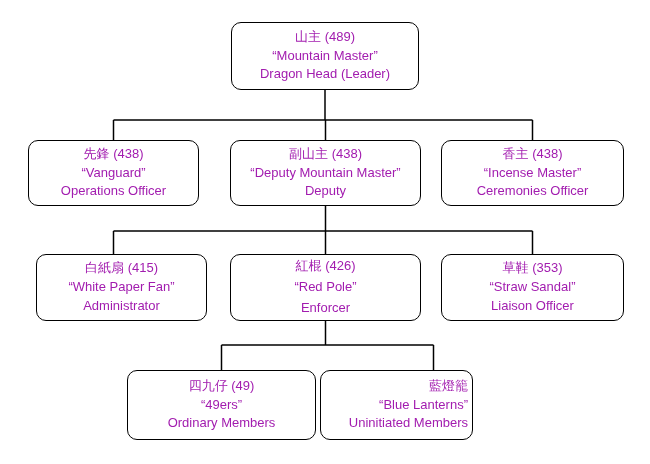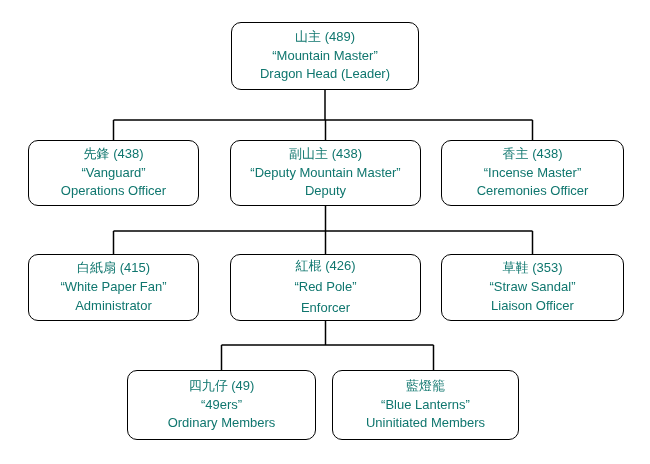--- a/index.html
+++ b/index.html
@@ -6,21 +6,21 @@
     margin: 0;
     padding: 0;
     background: #ffffff;
   }
   .canvas {
     position: relative;
     width: 650px;
     height: 464px;
     background: #ffffff;
     font-family: "Liberation Sans", "DejaVu Sans", sans-serif;
-    color: #0f766e;
+    color: #a21caf;
     overflow: hidden;
   }
   .connectors {
     position: absolute;
     left: 0;
     top: 0;
     width: 650px;
     height: 464px;
   }
   .node {
@@ -40,25 +40,25 @@
   }
   .node .cn   { white-space: nowrap; }
   .node .nick { white-space: nowrap; }
   .node .role { white-space: nowrap; }
 
   
   #n0 { left: 231px; top: 22px;  width: 188px; height: 68px; }
   #n1 { left: 28px;  top: 140px; width: 171px; height: 66px; }
   #n2 { left: 230px; top: 140px; width: 191px; height: 66px; }
   #n3 { left: 441px; top: 140px; width: 183px; height: 66px; }
-  #n4 { left: 28px;  top: 254px; width: 171px; height: 67px; }
+  #n4 { left: 36px;  top: 254px; width: 171px; height: 67px; }
   #n5 { left: 230px; top: 254px; width: 191px; height: 67px; justify-content: space-between; }
   #n6 { left: 441px; top: 254px; width: 183px; height: 67px; }
   #n7 { left: 127px; top: 370px; width: 189px; height: 70px; }
-  #n8 { left: 332px; top: 370px; width: 187px; height: 70px; }
+  #n8 { left: 320px; top: 370px; width: 153px; height: 70px; align-items: flex-end; }
 </style>
 </head>
 <body>
 
 <div class="canvas">
 
   <svg class="connectors" viewBox="0 0 650 464" xmlns="http://www.w3.org/2000/svg">
     <g stroke="#000000" stroke-width="1.5" fill="none">
 
       <path d="M 325 90 V 120"></path>

